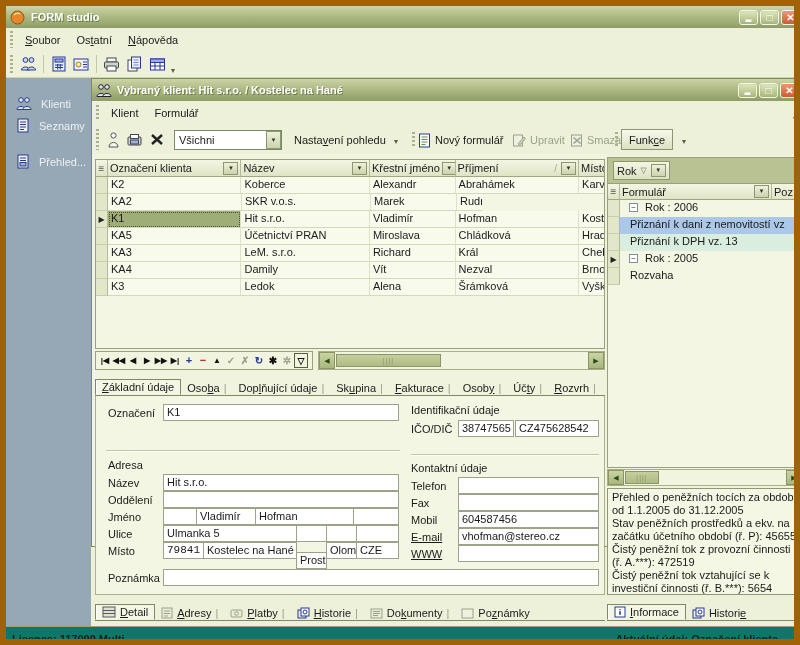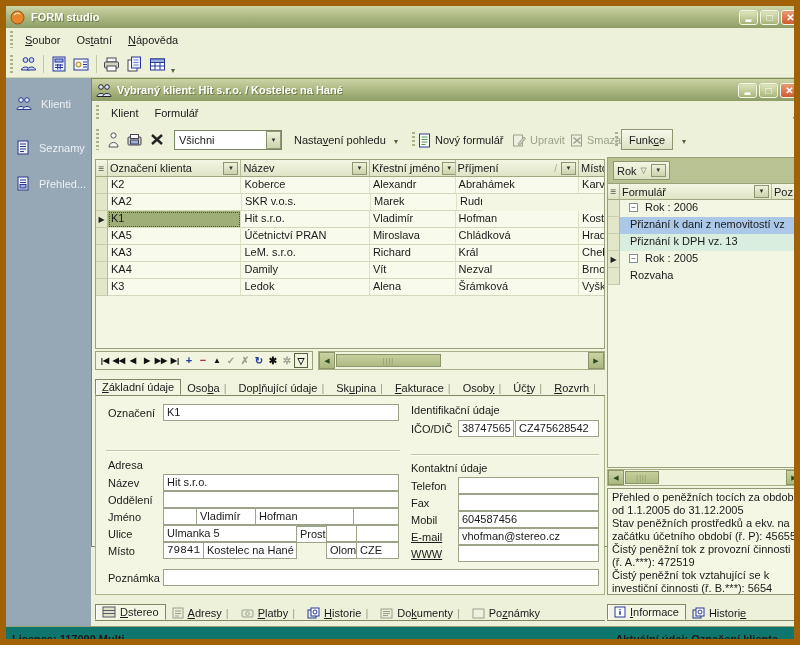--- a/index.html
+++ b/index.html
@@ -167,21 +167,21 @@
       <span>
           <svg width="16" height="15">
             <circle cx="5" cy="4" r="2.3" fill="#dfe6f6" stroke="#2a3a8c"></circle>
             <circle cx="11" cy="4" r="2.3" fill="#dfe6f6" stroke="#2a3a8c"></circle>
             <path d="M1 13.5c0-4 8-4 8 0z" fill="#dfe6f6" stroke="#2a3a8c"></path>
             <path d="M7 13.5c0-4 8-4 8 0z" fill="#dfe6f6" stroke="#2a3a8c"></path>
           </svg>
         </span>
       <span>Klienti</span>
     </div>
-    <div class="sitem" style="margin-top:25px;">
+    <div class="sitem" style="margin-top:3px;">
       <span>
           <svg width="14" height="15">
             <rect x="2" y="1" width="10" height="13" fill="#eef0f6" stroke="#2a3a8c"></rect>
             <path d="M4 4h6M4 6.5h6M4 9h6M4 11.5h4" stroke="#2a3a8c"></path>
           </svg>
         </span>
       <span>Seznamy</span>
     </div>
     <div class="sitem" style="margin-top:17px;">
       <span>
@@ -452,21 +452,21 @@
       <span class="abs fld" style="left:159px;top:112px;width:99px;">Hofman</span>
       <span class="abs fld" style="left:257px;top:112px;width:46px;"></span>
       <span class="abs lbl" style="left:12px;top:132px;">Ulice</span>
       <span class="abs fld" style="left:67px;top:129px;width:134px;">Ulmanka 5</span>
       <span class="abs fld" style="left:200px;top:129px;width:31px;"></span>
       <span class="abs fld" style="left:230px;top:129px;width:31px;"></span>
       <span class="abs fld" style="left:260px;top:129px;width:43px;"></span>
       <span class="abs lbl" style="left:12px;top:149px;">Místo</span>
       <span class="abs fld" style="left:67px;top:146px;width:41px;font-family:Liberation Mono, monospace;">79841</span>
       <span class="abs fld" style="left:107px;top:146px;width:94px;">Kostelec na Hané</span>
-      <span class="abs fld" style="left:200px;top:130px;width:31px;">Prost</span>
+      <span class="abs fld" style="left:200px;top:156px;width:31px;">Prost</span>
       <span class="abs fld" style="left:230px;top:146px;width:31px;">Olom</span>
       <span class="abs fld" style="left:260px;top:146px;width:43px;">CZE</span>
 
       <span class="abs lbl" style="left:315px;top:84px;">Telefon</span>
       <span class="abs fld" style="left:362px;top:81px;width:141px;"></span>
       <span class="abs lbl" style="left:315px;top:101px;">Fax</span>
       <span class="abs fld" style="left:362px;top:98px;width:141px;"></span>
       <span class="abs lbl" style="left:315px;top:118px;">Mobil</span>
       <span class="abs fld" style="left:362px;top:115px;width:141px;">604587456</span>
       <span class="abs lbl link" style="left:315px;top:135px;">E-mail</span>
@@ -479,21 +479,21 @@
     </div>
 
     <div class="abs tabs tabrule" style="left:3px;top:519px;width:510px;height:23px;">
       <div class="tab on">
         <span>
             <svg width="14" height="12">
               <rect x="1" y="1" width="12" height="10" fill="#dfe4cb" stroke="#556"></rect>
               <path d="M1 4.5h12M1 7.5h12" stroke="#556"></path>
             </svg>
           </span>
-        <span><span></span><u>D</u><span>stereo</span></span>
+        <span><span></span><u>D</u><span>etail</span></span>
       </div>
       <div class="tab">
         <span>
             <svg width="12" height="12">
               <rect x="1" y="1" width="10" height="10" fill="#e9ecd9" stroke="#9aa38a"></rect>
               <path d="M3 4h6M3 6.5h6M3 9h4" stroke="#9aa38a"></path>
             </svg>
           </span>
         <span><span></span><u>A</u><span>dresy</span></span>
           <span class="tdiv">|</span>

